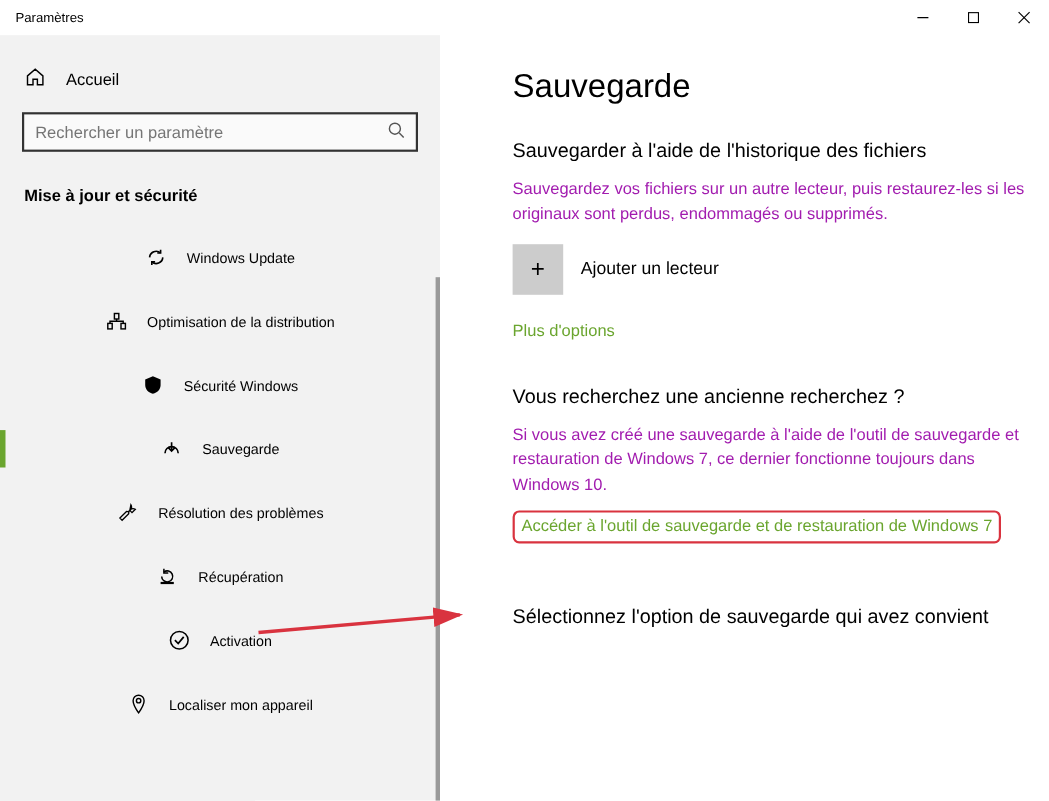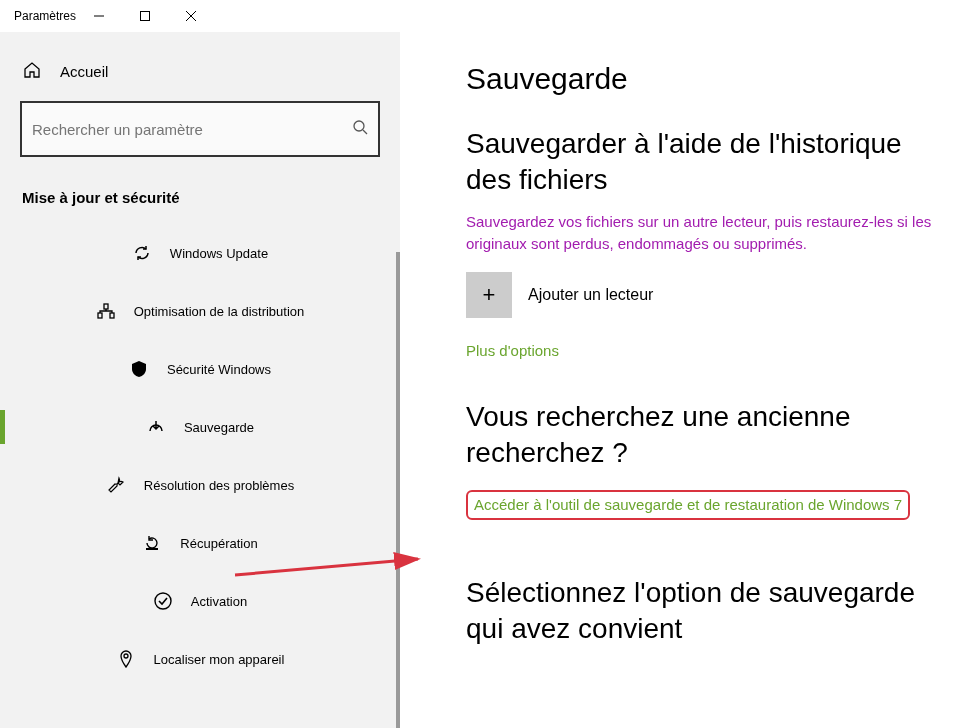--- a/index.html
+++ b/index.html
@@ -9,21 +9,21 @@
     width: 954px;
     height: 728px;
     overflow: hidden;
     position: relative;
     color: #000;
   }
   .titlebar {
     height: 32px;
     display: flex;
     align-items: center;
-    justify-content: flex-start;
+    justify-content: space-between;
     padding-left: 14px;
     font-size: 12px;
   }
   .titlebar-btns { display: flex; }
   .titlebar-btn {
     width: 46px; height: 32px;
     display: flex; align-items: center; justify-content: center;
     font-size: 14px;
   }
   .layout { display: flex; height: calc(728px - 32px); gap: 36px; }
@@ -50,21 +50,21 @@
   }
   .home-row {
     display: flex; align-items: center;
     padding: 10px 22px 18px 22px;
     font-size: 15px;
   }
   .home-row svg { width: 20px; height: 20px; margin-right: 18px; }
   .search-box {
     margin: 0 20px 20px 20px;
     border: 2px solid #333;
-    height: 56px;
+    height: 36px;
     display: flex; align-items: center;
     padding: 0 10px;
     background: #fafafa;
   }
   .search-box input {
     border: none; background: transparent; outline: none;
     font-size: 15px; flex: 1; color: #555;
   }
   .section-label {
     font-weight: 600;
@@ -80,21 +80,21 @@
     position: relative;
     justify-content: center;
   }
   .nav-item.selected::before {
     content: "";
     position: absolute; left: 0; top: 12px; bottom: 12px;
     width: 5px; background: #6aa52e;
   }
   .nav-item .icon { width: 20px; height: 20px; display:flex; align-items:center; justify-content:center; }
   h1.page-title { font-weight: 400; font-size: 30px; margin-bottom: 30px; }
-  h2.section-title { font-weight: 400; font-size: 28px; margin: 0 0 12px 0; line-height: 1.3; }
+  h2.section-title { font-weight: 400; font-size: 18px; margin: 0 0 12px 0; line-height: 1.3; }
   p.sub { font-size: 15px; color: #a21caf; line-height: 1.5; margin-bottom: 16px; max-width: 480px; }
   .add-drive {
     display: flex; align-items: center; gap: 16px;
     margin-bottom: 24px;
   }
   .add-btn {
     width: 46px; height: 46px; background: #ccc;
     display: flex; align-items: center; justify-content: center;
     font-size: 22px; font-weight: 300;
   }
@@ -246,20 +246,21 @@
     <p class="sub">Sauvegardez vos fichiers sur un autre lecteur, puis restaurez-les si les originaux sont perdus, endommagés ou supprimés.</p>
     <div class="add-drive">
       <div class="add-btn">+</div>
       <span>Ajouter un lecteur</span>
     </div>
     <div class="link">Plus d'options</div>
 
     <div class="spacer"></div>
 
     <h2 class="section-title">Vous recherchez une ancienne recherchez ?</h2>
+    <p class="sub" style="margin-bottom:6px;">Si vous avez créé une sauvegarde à l'aide de l'outil de sauvegarde et restauration de Windows 7, ce dernier fonctionne toujours dans Windows 10.</p>
     <div class="callout">
       <span class="link">Accéder à l'outil de sauvegarde et de restauration de Windows 7</span>
     </div>
 
     <div style="height:55px;"></div>
 
     <h2 class="section-title" style="max-width:490px;">Sélectionnez l'option de sauvegarde qui avez convient</h2>
 
     <div class="content-scroll"></div>
   </div>

